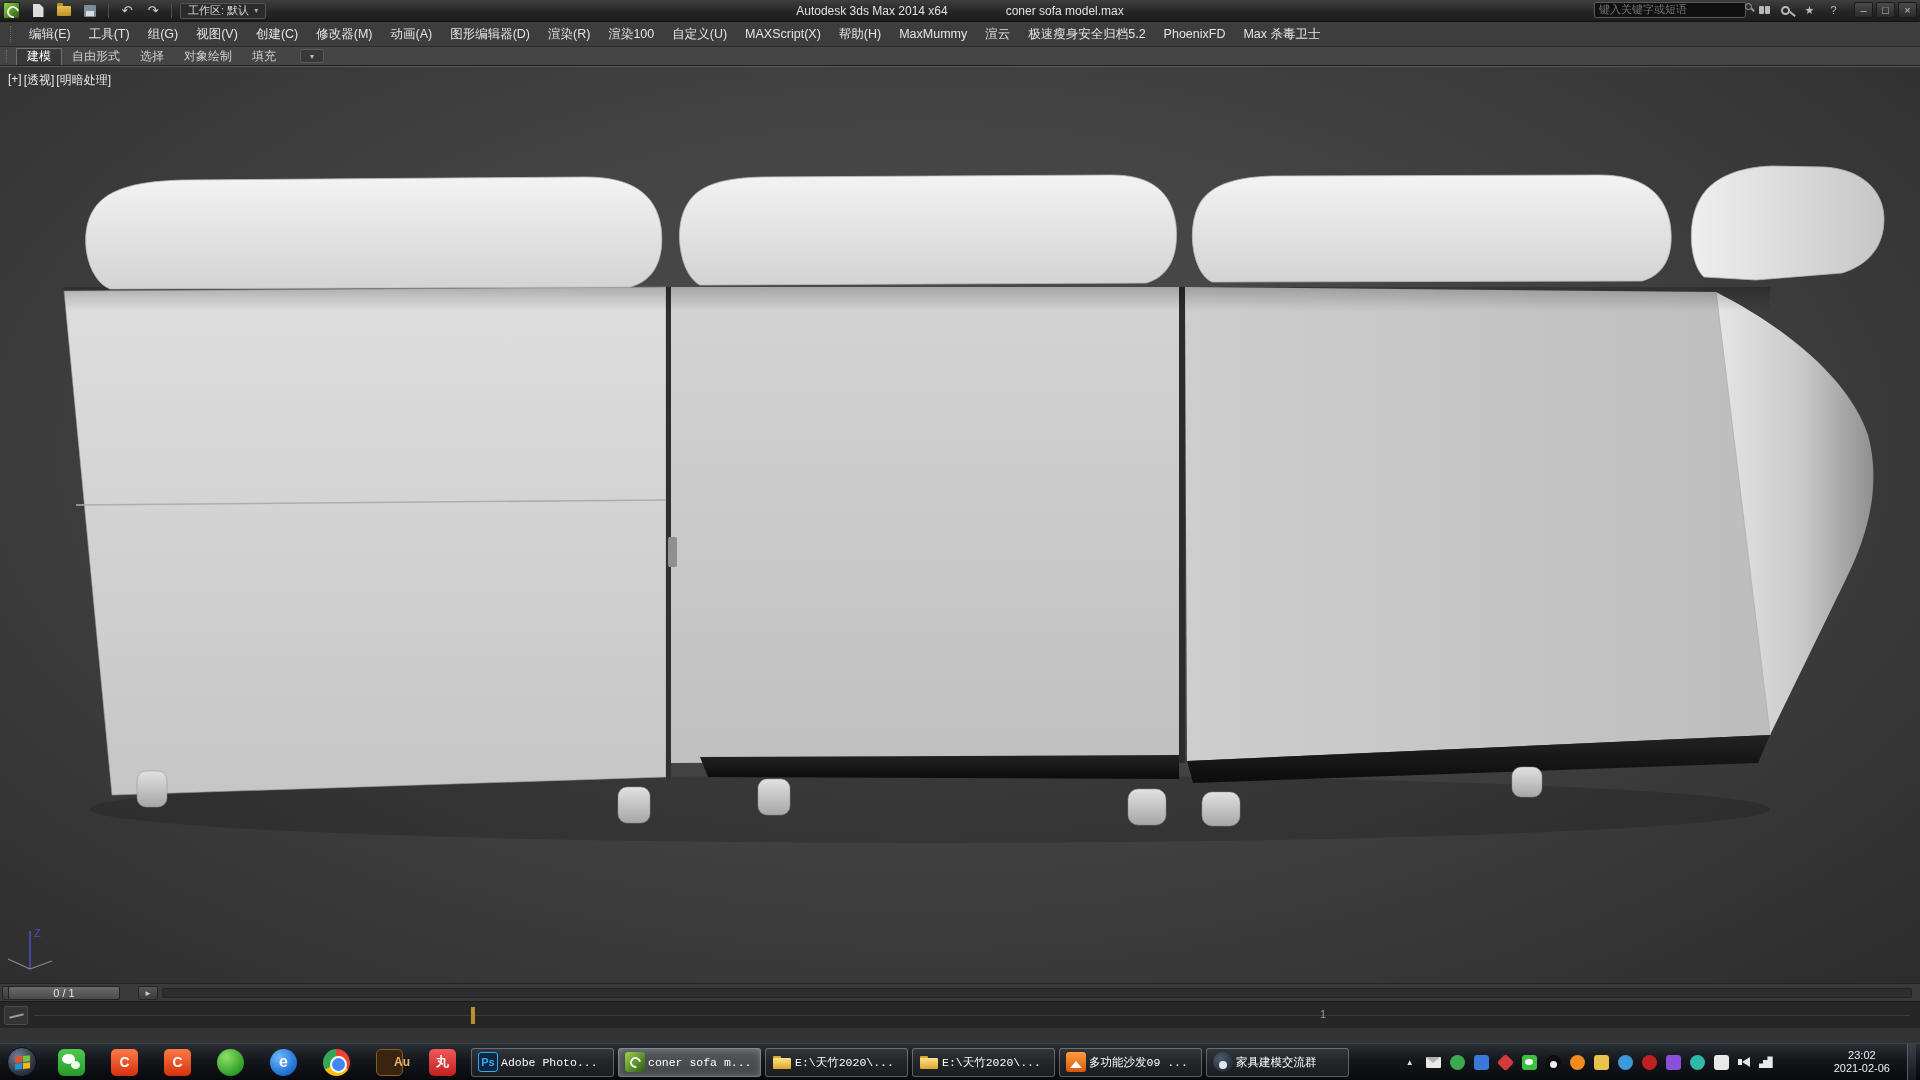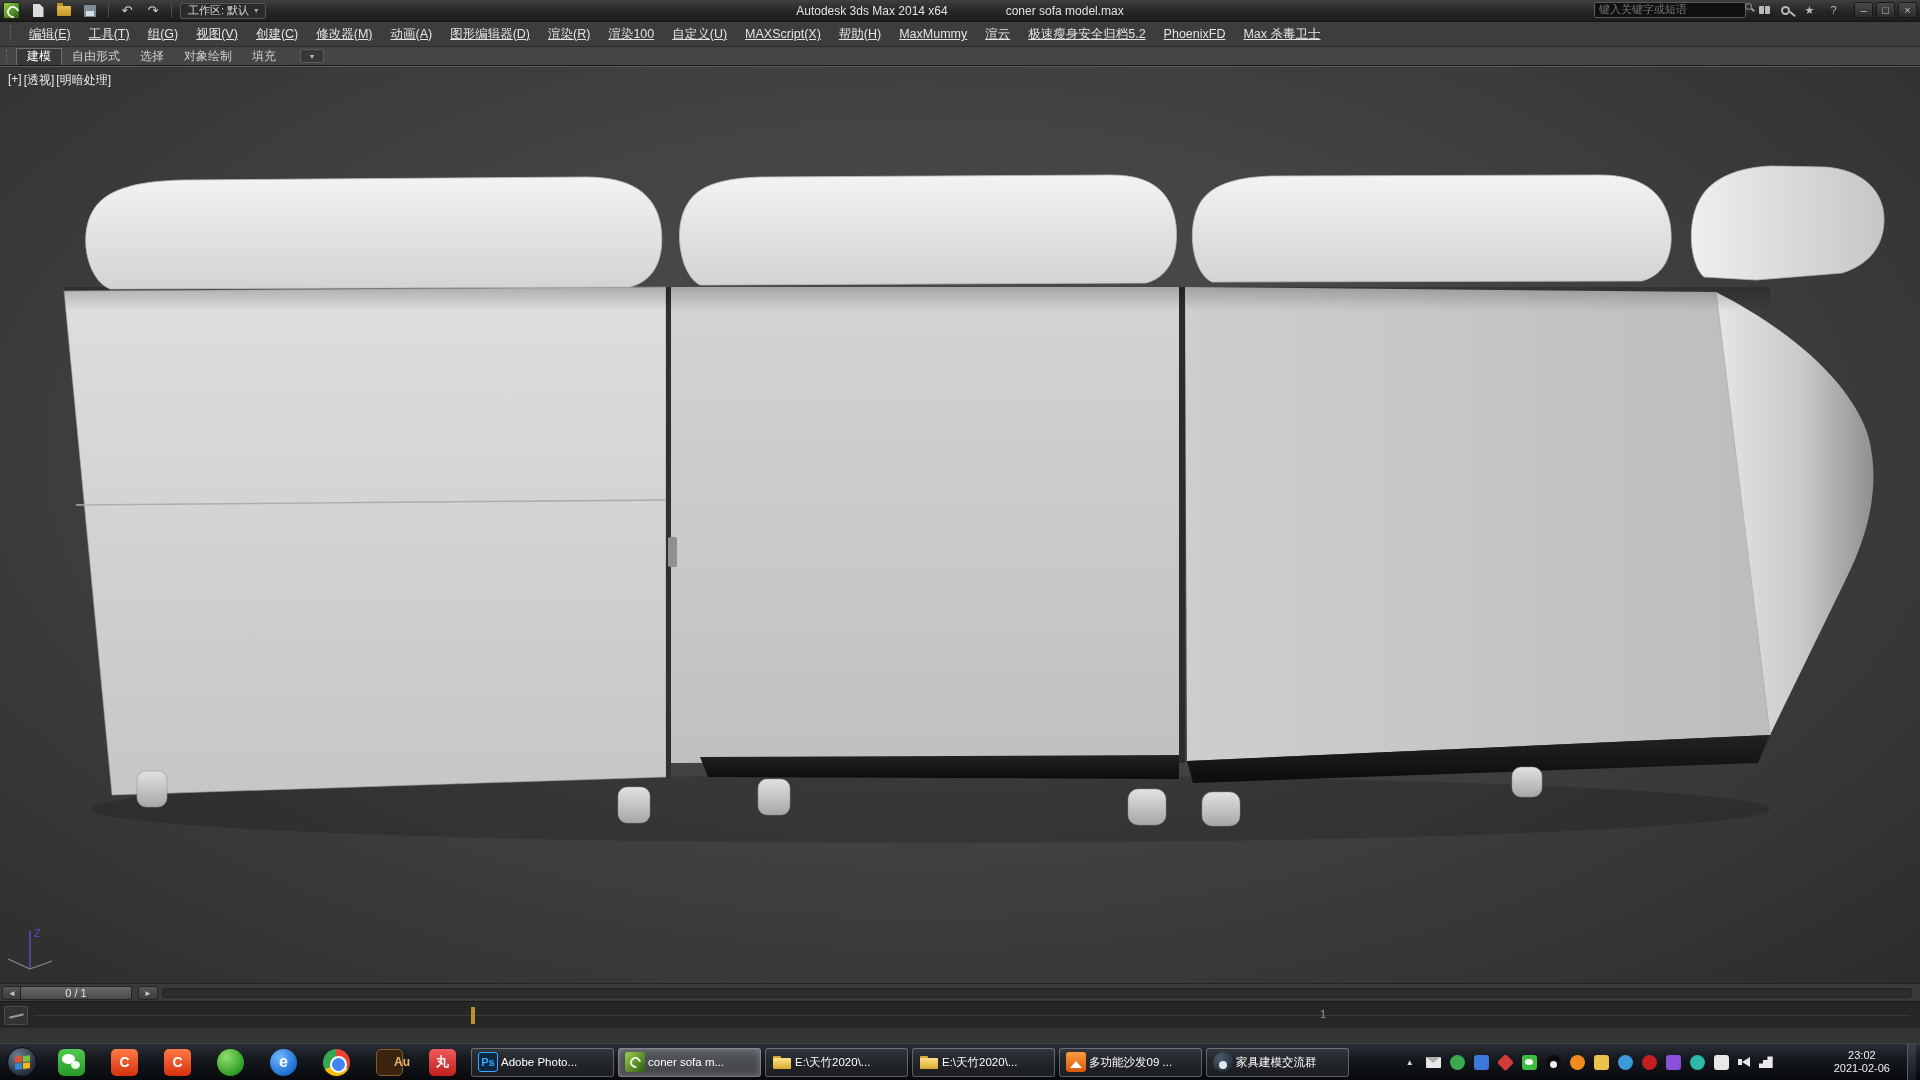--- a/index.html
+++ b/index.html
@@ -46,21 +46,21 @@
   .keyic { width:9px; height:9px; border:2px solid #b9b9b9; border-radius:50%; position:relative; }
   .keyic::after { content:""; position:absolute; left:6px; top:5px; width:7px; height:2px; background:#b9b9b9; transform:rotate(40deg); }
   .winctrl { position:absolute; right:3px; top:2px; display:flex; gap:3px; }
   .wbtn { width:19px; height:16px; display:flex; align-items:center; justify-content:center;
     color:#c2c2c2; font-size:11px; background:linear-gradient(#4a4a4a,#2a2a2a); border:1px solid #1a1a1a; border-radius:2px; }
 
   
   .menubar { position:absolute; left:0; top:22px; width:1920px; height:25px; background:#3d3d3d;
     border-bottom:1px solid #2a2a2a; display:flex; align-items:center; color:#e4e4e4; font-size:12.5px; }
   .menubar .grip { width:2px; height:16px; border-left:1px dotted #6e6e6e; margin:0 8px 0 10px; }
-  .menu-item { padding:0 9px; height:100%; display:flex; align-items:center; white-space:nowrap;text-decoration:underline; }
+  .menu-item { padding:0 9px; height:100%; display:flex; align-items:center; white-space:nowrap; }
 
   
   .ribbon { position:absolute; left:0; top:47px; width:1920px; height:19px; background:#454545;
     border-bottom:1px solid #1f1f1f; display:flex; align-items:center; color:#cfcfcf; font-size:12px; }
   .ribbon .grip { width:2px; height:12px; border-left:1px dotted #6e6e6e; margin:0 8px 0 6px; }
   .rtab { padding:0 10px; height:17px; display:flex; align-items:center; white-space:nowrap; }
   .rtab.active { background:#383838; border:1px solid #6e6e6e; border-bottom:none; color:#fff; }
   .rmore { margin-left:14px; width:24px; height:14px; background:#383838; border:1px solid #5c5c5c;
     border-radius:2px; display:flex; align-items:center; justify-content:center; font-size:8px; color:#bbb; }
 
@@ -72,21 +72,21 @@
   .vp-label span { cursor:default; }
   .vpsvg { position:absolute; left:0; top:0; width:1920px; height:917px; }
 
   
   .timeslider { position:absolute; left:0; top:983px; width:1920px; height:18px; background:#3a3a3a;
     border-top:1px solid #232323; }
   .ts-btn { position:absolute; top:2px; width:20px; height:14px; background:linear-gradient(#555,#3c3c3c);
     border:1px solid #242424; border-radius:2px; color:#c9c9c9; font-size:8px; display:flex; align-items:center; justify-content:center; }
   .ts-prev { left:2px; }
   .ts-next { left:138px; }
-  .ts-handle { position:absolute; left:20px; top:2px; width:112px; height:14px;
+  .ts-handle { position:absolute; left:8px; top:2px; width:112px; height:14px;
     background:linear-gradient(#6a6a6a,#4a4a4a); border:1px solid #222; border-radius:2px;
     color:#e6e6e6; font-size:11px; display:flex; align-items:center; justify-content:center; }
   .ts-groove { position:absolute; left:162px; right:8px; top:4px; height:10px; background:#2d2d2d;
     border:1px solid #242424; border-radius:2px; }
 
   
   .trackbar { position:absolute; left:0; top:1001px; width:1920px; height:27px; background:#262626;
     border-top:1px solid #1a1a1a; }
   .mini-curve { position:absolute; left:4px; top:4px; width:24px; height:19px; background:#333;
     border:1px solid #4a4a4a; border-radius:2px; }
@@ -122,21 +122,21 @@
   .q-blue { background:radial-gradient(circle at 35% 30%, #6fb9ff, #1d6fd1 70%, #0d4a96); border-radius:50%; font-size:16px; }
   .q-chrome { border-radius:50%; background:conic-gradient(#ea4335 0 33%, #fbbc05 0 66%, #34a853 0 100%); position:relative; }
   .q-chrome::after { content:""; position:absolute; left:7px; top:7px; width:13px; height:13px;
     background:#4285f4; border:2px solid #fff; border-radius:50%; }
   .q-au { background:#3a230f; border:1px solid #8a5a2a; color:#ecb36b; font-size:12px;padding-left:25px; }
   .q-wan { background:linear-gradient(#f05a5a,#c01f1f); font-size:13px; }
   .tb-btn { height:29px; width:143px; margin:0 2px; padding:0 6px; display:flex; align-items:center; gap:3px;
     background:rgba(255,255,255,.07); border:1px solid rgba(255,255,255,.28); border-radius:3px;
     color:#fff; font-size:11.5px; overflow:hidden; white-space:nowrap; flex:none; }
   .tb-btn.active { background:rgba(255,255,255,.24); box-shadow:inset 0 0 6px rgba(255,255,255,.25); }
-  .tb-btn .lbl { overflow:hidden; }
+  .tb-btn .lbl { overflow:hidden;font-family:Liberation Mono, monospace; }
   .bicon { width:20px; height:20px; flex:none; border-radius:3px; display:flex; align-items:center; justify-content:center; font-size:11px; font-weight:bold; }
   .b-ps { background:#0b2840; color:#35a9ff; border:1px solid #35a9ff; }
   .b-max { background:linear-gradient(135deg,#9ed14b,#2b5a14); position:relative; }
   .b-max::after { content:""; position:absolute; left:5px; top:5px; width:7px; height:7px;
     border:2px solid rgba(255,255,255,.9); border-right-color:transparent; border-radius:50%; transform:rotate(35deg); }
   .b-folder { background:transparent; position:relative; }
   .b-folder::before { content:""; position:absolute; left:1px; top:4px; width:8px; height:4px; background:#d9a92c; border-radius:1px 1px 0 0; }
   .b-folder::after { content:""; position:absolute; left:1px; top:6px; width:18px; height:11px;
     background:linear-gradient(#ffe08a,#d9a92c); border-radius:1px; }
   .b-pic { background:linear-gradient(#ff9d3c,#d8560e); position:relative; }

